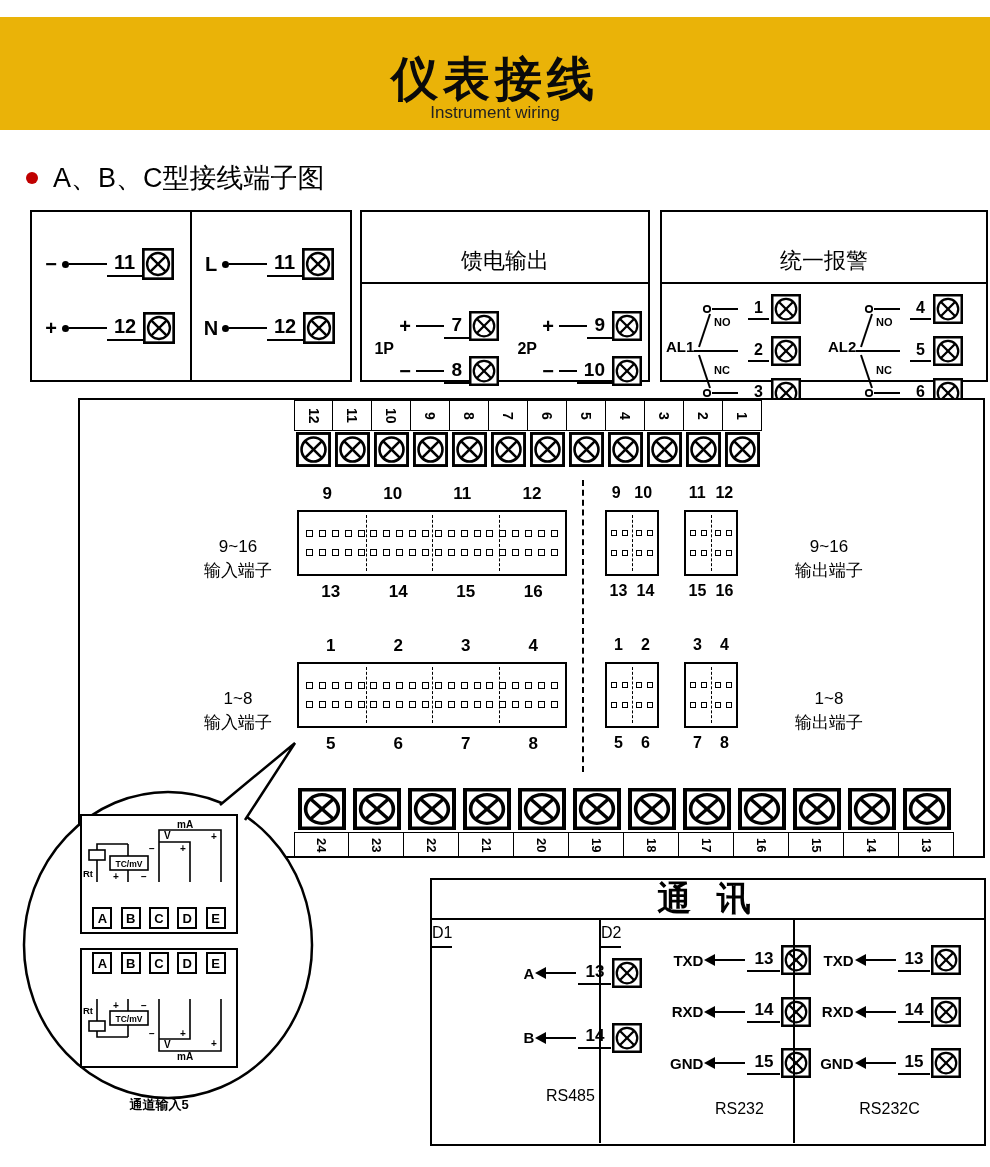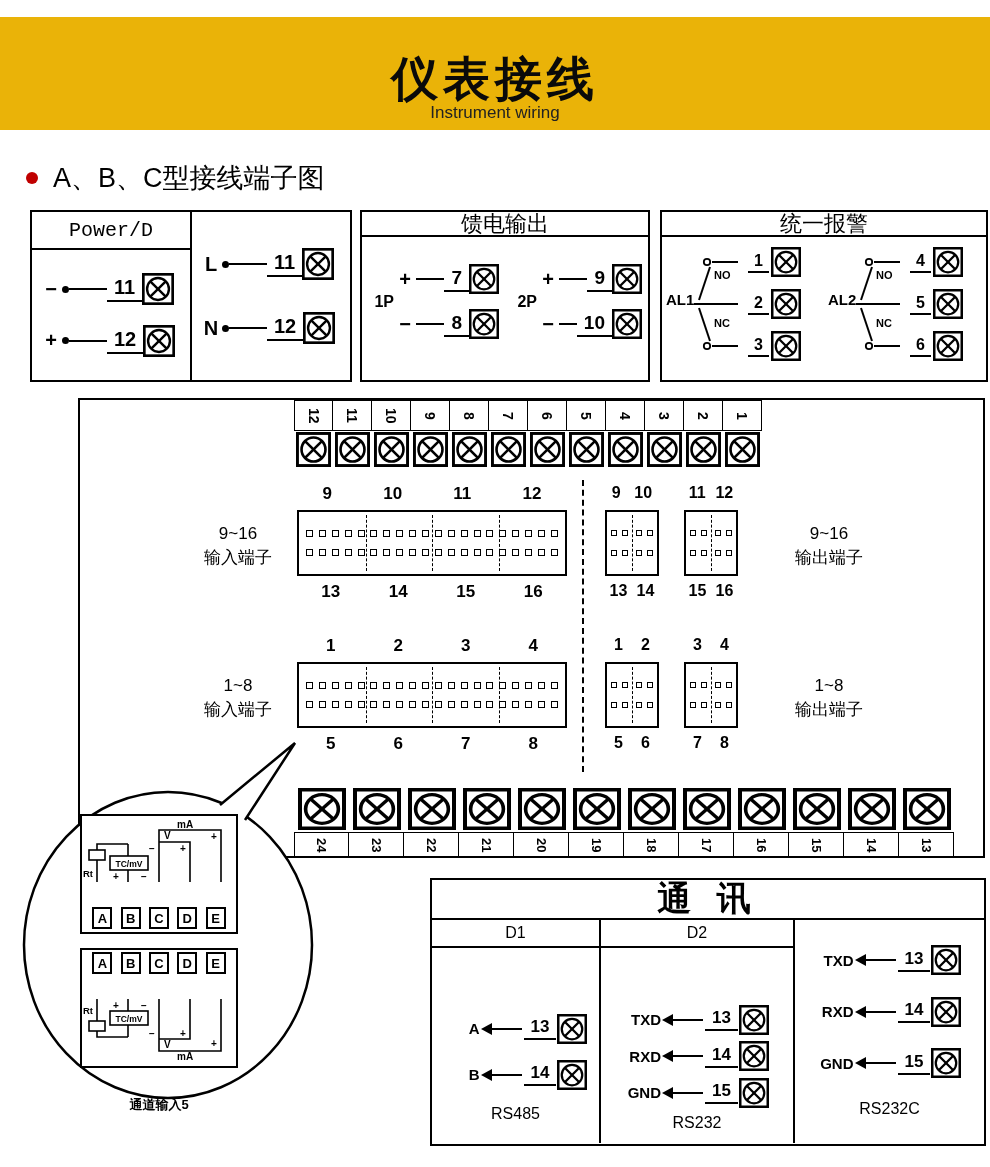--- a/index.html
+++ b/index.html
@@ -16,22 +16,22 @@
   .header .title { font-size:47px; font-weight:bold; letter-spacing:5px; line-height:1; color:#0a0a0a; }
   .header .subtitle { font-size:17px; color:#222; margin-top:1px; }
 
   
   .section { left:26px; top:160px; display:flex; align-items:center; gap:15px; }
   .bullet { width:12px; height:12px; border-radius:50%; background:#c00000; }
   .section-text { font-size:27px; color:#000; }
 
   
   .box { position:absolute; border:2.5px solid #000; background:#fff; }
-  .box-title { height:25px; display:flex; align-items:center; justify-content:center;
-    font-size:22px; border-bottom:2.5px solid #000; }
+  .box-title { height:44px; display:flex; align-items:center; justify-content:center;
+    font-size:22px; border-bottom:2.5px solid #000;margin-top:28px; }
 
   
   .screw { display:inline-block; flex:none; }
   .screw svg { display:block; }
   .s30 { width:30px; height:30px; }
   .s32 { width:32px; height:32px; }
   .s35 { width:35px; height:35px; }
   .s50 { width:48px; height:42px; }
 
   
@@ -80,21 +80,21 @@
     writing-mode:vertical-rl; font-size:14px; font-weight:bold; }
   .bnum-box { width:55px; height:26px; border:1.5px solid #000; display:flex; align-items:center; justify-content:center;
     writing-mode:vertical-rl; font-size:13px; font-weight:bold; }
   .tcell + .tcell .tnum-box { border-left:none; }
   .bcell + .bcell .bnum-box { border-left:none; }
   .tcell .screw { margin-top:1px; }
   .bcell .screw { margin-bottom:2px; }
 
   .vsep { position:absolute; left:502px; top:80px; height:292px; border-left:2px dashed #000; }
 
-  .rlabel { text-align:center; font-size:17px; line-height:1.4; }
+  .rlabel { text-align:center; font-size:17px; line-height:1.4;margin-top:13px; }
   .numrow { display:flex; justify-content:space-around; font-size:17px; font-weight:bold; }
   .numrow2 { display:flex; justify-content:space-around; font-size:16px; font-weight:bold; }
 
   .inblock { position:absolute; left:217px; width:270px; height:66px; border:2px solid #000;
     display:flex; flex-direction:column; justify-content:space-evenly; padding:5px 7px; }
   .pinrow { display:flex; justify-content:space-between; align-items:center; }
   .pin { width:7px; height:7px; border:1.3px solid #000; display:inline-block; }
   .gdash { position:absolute; top:3px; bottom:3px; border-left:1.5px dashed #000; }
 
   .outblock { position:absolute; width:54px; height:66px; border:2px solid #000; display:flex; }
@@ -115,21 +115,21 @@
   .cg rect { fill:#fff; stroke:#000; stroke-width:1.6; }
   .t8 { font-size:8.5px; font-weight:bold; }
   .t9 { font-size:9.5px; font-weight:bold; }
   .t10 { font-size:10px; font-weight:bold; }
 
   
   .comm { left:430px; top:878px; width:556px; height:268px; }
   .comm-title { height:40px; display:flex; align-items:center; justify-content:center;
     font-size:34px; font-weight:bold; letter-spacing:8px; border-bottom:2.5px solid #000; }
   .comm-cols { display:flex; height:223px; }
-  .ccol { display:flex; flex-direction:column;gap:46px; }
+  .ccol { display:flex; flex-direction:row;gap:46px; }
   .ccol.c1 { width:167px; }
   .ccol.c2 { width:194px; }
   .ccol.c3 { flex:1; }
   .ccol + .ccol { border-left:2.5px solid #000; }
   .ccol-head { height:28px; border-bottom:2.5px solid #000; display:flex; align-items:center; justify-content:center; font-size:16px; }
   .ccol-body { flex:1; display:flex; flex-direction:column; justify-content:space-evenly; align-items:center; padding:4px 0; }
   .crow { display:flex; align-items:center; }
   .clabel { font-size:15px; font-weight:bold; min-width:36px; text-align:right; }
   .awire { position:relative; width:30px; height:2px; background:#000; margin:0 2px 0 12px; flex:none; }
   .awire::before { content:""; position:absolute; left:-11px; top:-5px;
@@ -145,21 +145,20 @@
   <div class="subtitle">Instrument wiring</div>
 </div>
 
 <div class="section abs">
   <span class="bullet"></span>
   <span class="section-text">A、B、C型接线端子图</span>
 </div>
 
 <div class="box power">
   <div class="pcol">
-    <div class="ptitle">Power/D</div>
     <div class="pbody">
       <div class="trow">
         <span class="sign">−</span>
         <span class="dot"></span>
         <span class="wire"></span>
         <span class="tnum">11</span>
         <span class="screw s32">
             <svg viewBox="0 0 24 24" width="100%" height="100%" preserveAspectRatio="none">
               <rect x="1" y="1" width="22" height="22" fill="#fff" stroke="#000" stroke-width="2"></rect>
               <circle cx="12" cy="12" r="8.2" fill="none" stroke="#000" stroke-width="1.8"></circle>

